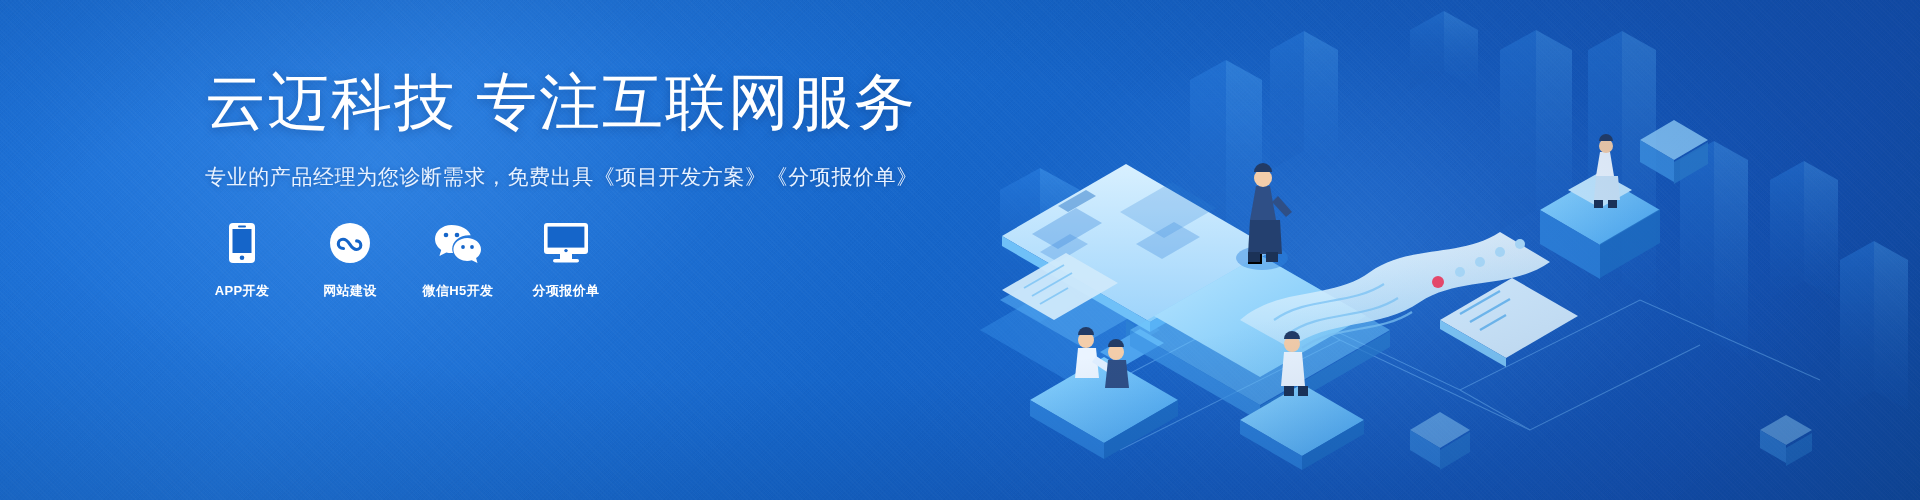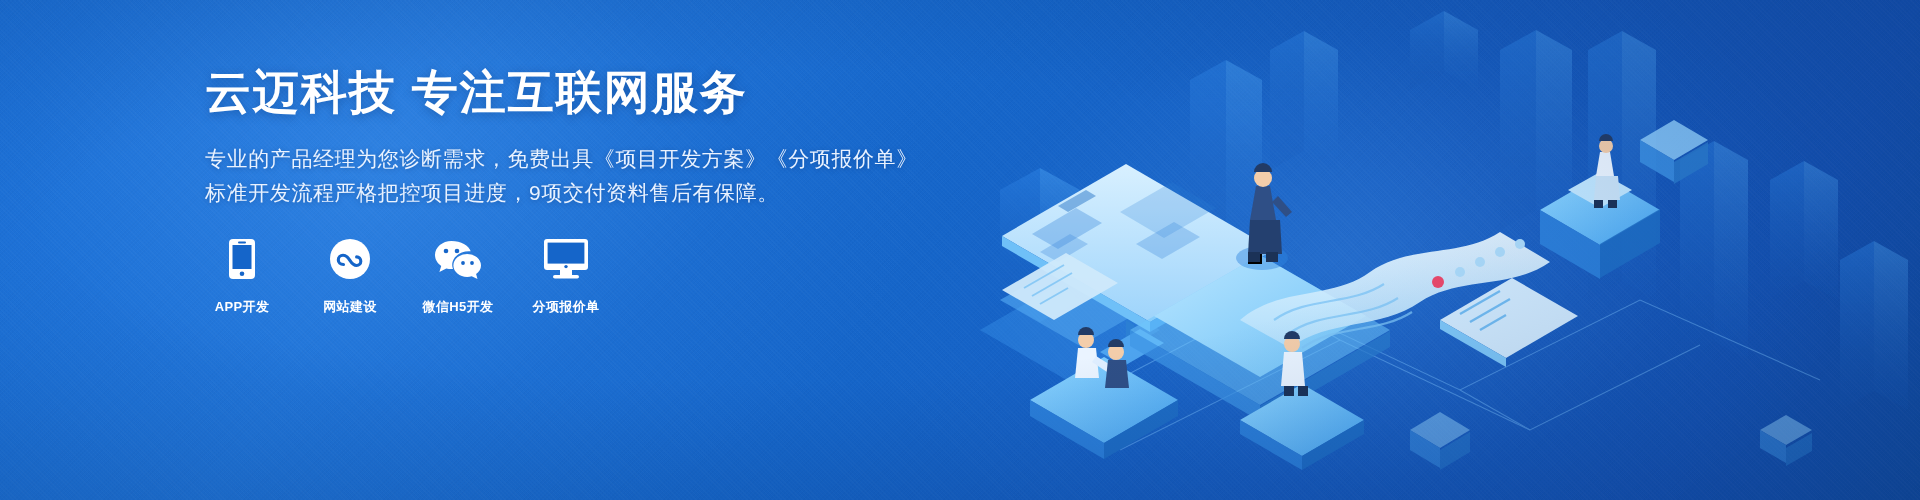--- a/index.html
+++ b/index.html
@@ -37,33 +37,33 @@
     position: absolute; inset: 0; opacity: .10;
     background-image:
       repeating-linear-gradient(45deg, rgba(255,255,255,.20) 0 1px, rgba(0,0,0,0) 1px 3px),
       repeating-linear-gradient(-45deg, rgba(0,0,0,.12) 0 1px, rgba(0,0,0,0) 1px 3px);
     pointer-events: none;
   }
 
   
   .copy { position: absolute; left: 205px; top: 64px; width: 720px; }
   .headline {
-    font-size: 46px; font-weight: 700; color: #ffffff;
+    font-size: 61px; font-weight: 400; color: #ffffff;
     letter-spacing: 2px; line-height: 1.25; white-space: nowrap;
     text-shadow: 0 2px 10px rgba(4,40,96,.35);
   }
   .sub { margin-top: 20px; }
   .sub-line {
     font-size: 21px; color: #e9f2ff; line-height: 1.62;
     letter-spacing: .6px; white-space: nowrap;
     text-shadow: 0 1px 5px rgba(4,40,96,.35);
   }
 
   
-  .services { position: absolute; left: 204px; top: 236px; display: flex; align-items: flex-end; gap: 32px; }
+  .services { position: absolute; left: 204px; top: 220px; display: flex; align-items: flex-end; gap: 32px; }
   .service { width: 76px; display: flex; flex-direction: column; align-items: center; cursor: pointer; }
   .service .ico { height: 46px; display: flex; align-items: center; justify-content: center; }
   .service .ico svg { display: block; fill: #ffffff; }
   .service .lbl {
     margin-top: 16px; font-size: 13px; font-weight: 700; color: #ffffff;
     letter-spacing: .4px; white-space: nowrap;
   }
 
   
   .art { position: absolute; right: 0; top: 0; width: 980px; height: 500px; }
@@ -286,21 +286,20 @@
       </g>
     </svg>
   </div>
 
   <div class="vign"></div>
 
   <div class="copy">
     <div class="headline">云迈科技 专注互联网服务</div>
     <div class="sub">
       <div class="sub-line">专业的产品经理为您诊断需求，免费出具《项目开发方案》《分项报价单》</div>
-      <div class="sub-line">标准开发流程严格把控项目进度，9项交付资料售后有保障。</div>
     </div>
   </div>
 
   <div class="services">
 
     <div class="service">
       <span class="ico">
         <svg width="26" height="40" viewBox="0 0 26 40">
           <rect x="0" y="0" width="26" height="40" rx="4"></rect>
           <rect x="3.5" y="6" width="19" height="24" fill="#1565c9"></rect>

